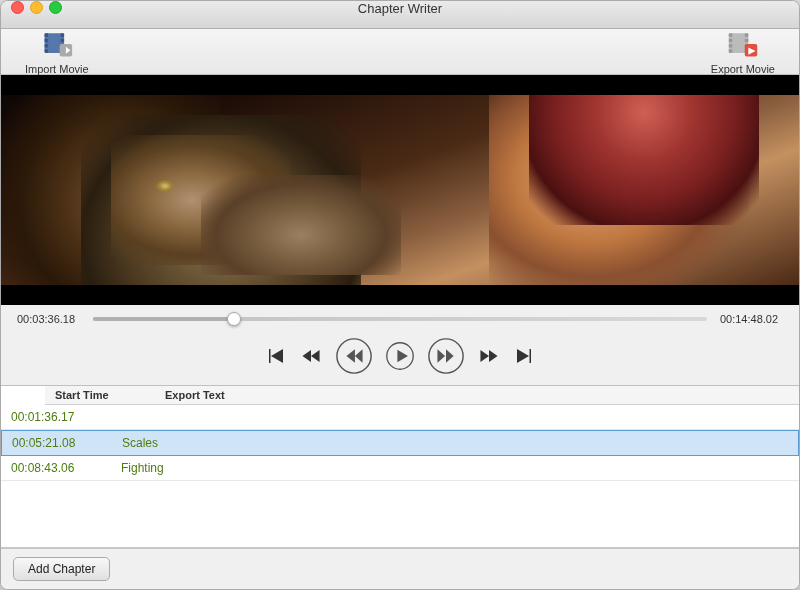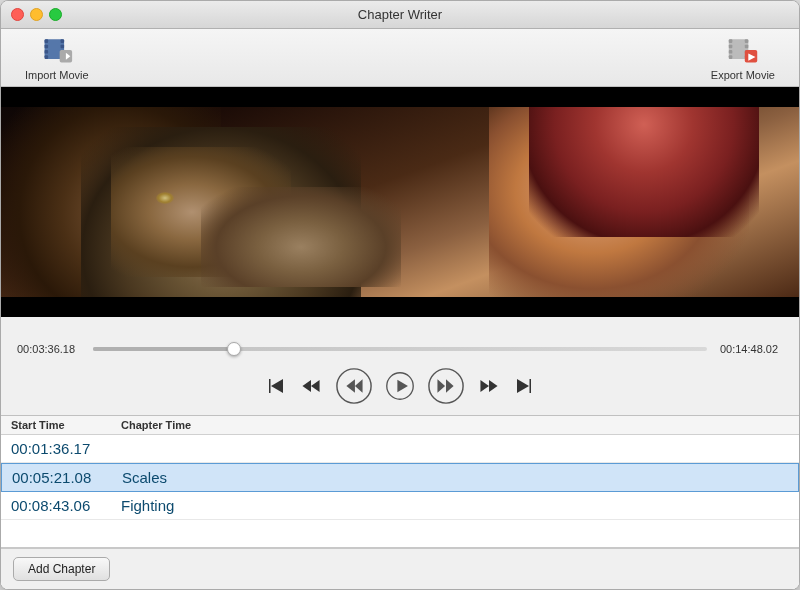--- a/index.html
+++ b/index.html
@@ -25,21 +25,20 @@
       overflow: hidden;
       box-shadow: 0 4px 20px rgba(0,0,0,0.4);
     }
 
     
     .titlebar {
       height: 28px;
       background: linear-gradient(to bottom, #ebebeb, #d6d6d6);
       border-bottom: 1px solid #b0b0b0;
       display: flex;
-      align-items: center;
       justify-content: center;
       position: relative;
       flex-shrink: 0;
     }
 
     .titlebar-title {
       font-size: 13px;
       font-weight: 500;
       color: #333;
     }
@@ -61,21 +60,21 @@
       justify-content: center;
       font-size: 8px;
       cursor: pointer;
     }
     .traffic-light.close { background: #ff5f57; border: 1px solid #e0443e; }
     .traffic-light.minimize { background: #ffbd2e; border: 1px solid #dfa123; }
     .traffic-light.maximize { background: #28ca41; border: 1px solid #1aab29; }
 
     
     .toolbar {
-      height: 58px;
+      height: 46px;
       background: linear-gradient(to bottom, #f5f5f5, #e8e8e8);
       border-bottom: 1px solid #c0c0c0;
       display: flex;
       align-items: center;
       justify-content: space-between;
       padding: 0 16px;
       flex-shrink: 0;
     }
 
     .toolbar-button {
@@ -158,21 +157,20 @@
       padding: 8px 16px 4px;
       flex-shrink: 0;
     }
 
     
     .timeline-row {
       display: flex;
       align-items: center;
       gap: 8px;
       margin-bottom: 6px;
-      margin-top: 18px;
     }
 
     .time-label {
       font-size: 11px;
       color: #333;
       min-width: 68px;
       font-variant-numeric: tabular-nums;
     }
     .time-label.right {
       text-align: center;
@@ -260,20 +258,21 @@
       flex: 1;
       overflow-y: auto;
     }
 
     .chapter-header {
       display: grid;
       grid-template-columns: 110px 1fr;
       border-bottom: 1px solid #d0d0d0;
       background: #f5f5f5;
       padding: 3px 10px;
+      margin-left: 44px;
     }
 
     .chapter-header-cell {
       font-size: 11px;
       font-weight: 600;
       color: #333;
     }
 
     .chapter-row {
       display: grid;
@@ -282,22 +281,22 @@
       padding: 5px 10px;
       cursor: pointer;
     }
 
     .chapter-row.selected {
       background: #d0e4f8;
       border: 1px solid #5b9bd5;
     }
 
     .chapter-cell {
-      font-size: 15px;
-      color: #0c4a6e;
+      font-size: 12px;
+      color: #4d7c0f;
     }
 
     
     .bottom-bar {
       padding: 8px 12px;
       background: #f0f0f0;
       border-top: 1px solid #c8c8c8;
       display: flex;
       gap: 10px;
       flex-shrink: 0;
@@ -464,21 +463,21 @@
           <polygon points="16.5,5 16.5,19 18,19 18,5" fill="#333"></polygon>
         </svg>
       </button>
     </div>
   </div>
 
   <div class="chapter-section">
     <div class="chapter-table">
       <div class="chapter-header">
         <span class="chapter-header-cell">Start Time</span>
-        <span class="chapter-header-cell">Chapter Time</span>
+        <span class="chapter-header-cell">Export Text</span>
       </div>
 
       <div id="chapter-rows">
           <div class="chapter-row">
       <span class="chapter-cell">00:01:36.17</span>
     </div>
           <div class="chapter-row selected">
       <span class="chapter-cell">00:05:21.08</span>
       <span class="chapter-cell">Scales</span>
     </div>

